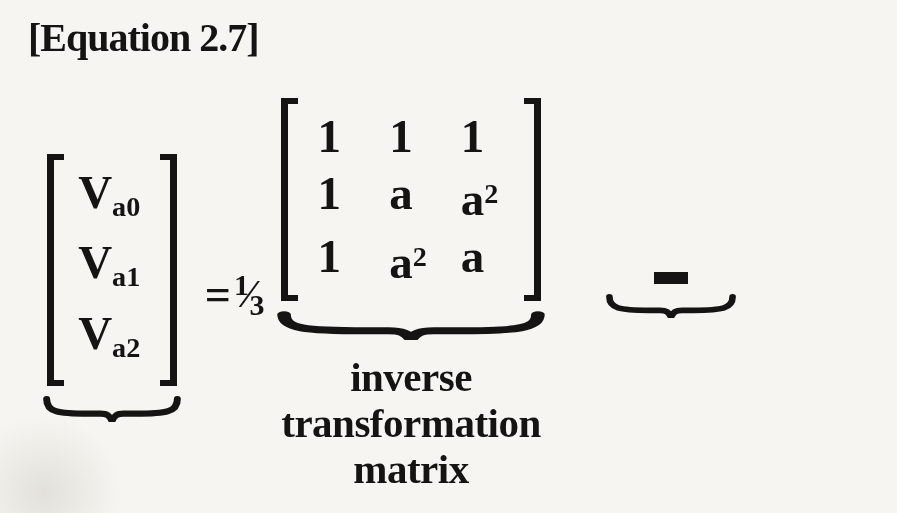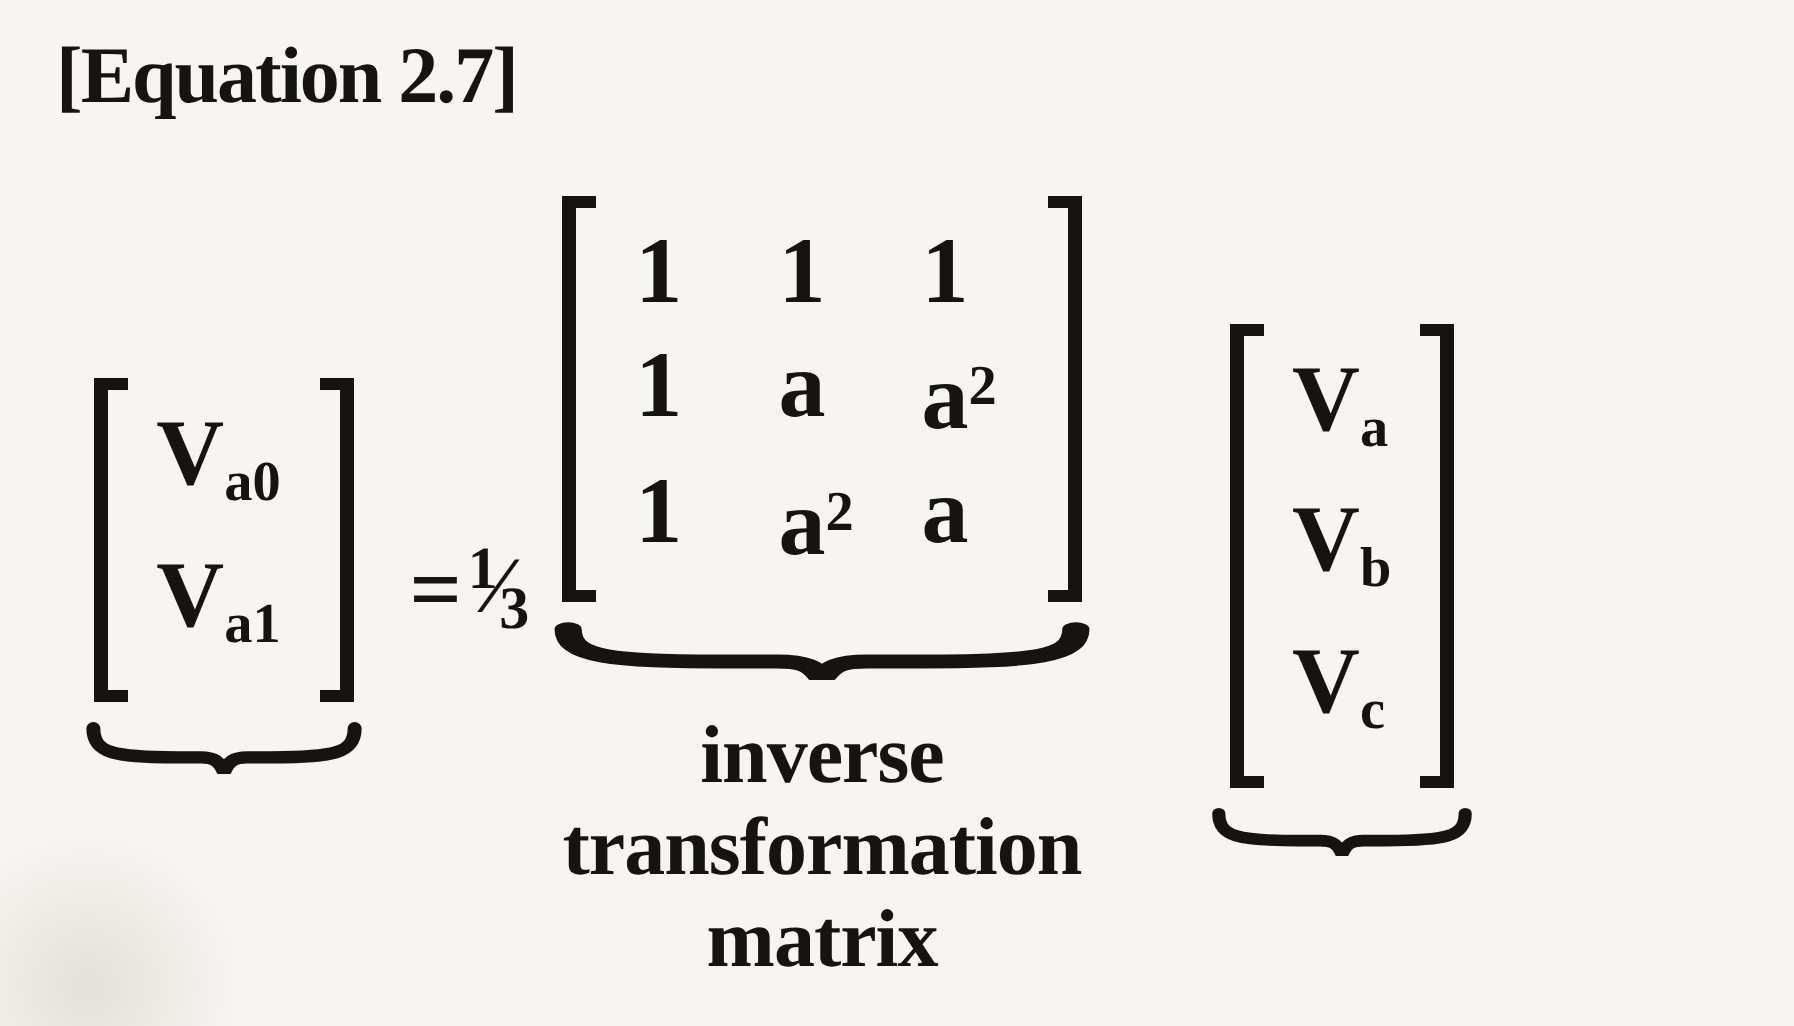--- a/index.html
+++ b/index.html
@@ -91,20 +91,21 @@
   <div class="title">[Equation 2.7]</div>
 
   <div class="equation-row">
 
     <div class="col col-left">
       <div class="mat mat-left">
         <div class="bracket left"></div>
         <div class="mat-body vec">
             <span class="cell"><span class="base">V</span><span class="sub">a0</span></span>
             <span class="cell"><span class="base">V</span><span class="sub">a1</span></span>
+            <span class="cell"><span class="base">V</span><span class="sub">a2</span></span>
           </div>
         <div class="bracket right"></div>
       </div>
       <svg class="brace" width="140" height="27" viewBox="0 0 120 26" preserveAspectRatio="none">
         <path d="M4,4 C4,16 13,18 40,18 L50,18 C56,18 58,20 60,25 C62,20 64,18 70,18 L80,18 C107,18 116,16 116,4" stroke-width="6"></path>
       </svg>
       <div class="label">
         </div>
     </div>
 
@@ -137,25 +138,20 @@
       <div class="label">
           <div class="label-line">inverse</div>
           <div class="label-line">transformation</div>
           <div class="label-line">matrix</div>
         </div>
     </div>
 
     <div class="col col-right">
       <div class="mat mat-right">
         <div class="bracket left"></div>
-        <div class="mat-body vec">
-            <span class="cell"><span class="base">V</span><span class="sub">a</span></span>
-            <span class="cell"><span class="base">V</span><span class="sub">b</span></span>
-            <span class="cell"><span class="base">V</span><span class="sub">c</span></span>
-          </div>
         <div class="bracket right"></div>
       </div>
       <svg class="brace" width="132" height="25" viewBox="0 0 120 26" preserveAspectRatio="none">
         <path d="M4,4 C4,16 13,18 40,18 L50,18 C56,18 58,20 60,25 C62,20 64,18 70,18 L80,18 C107,18 116,16 116,4" stroke-width="6"></path>
       </svg>
     </div>
 
   </div>
 </div>
 

